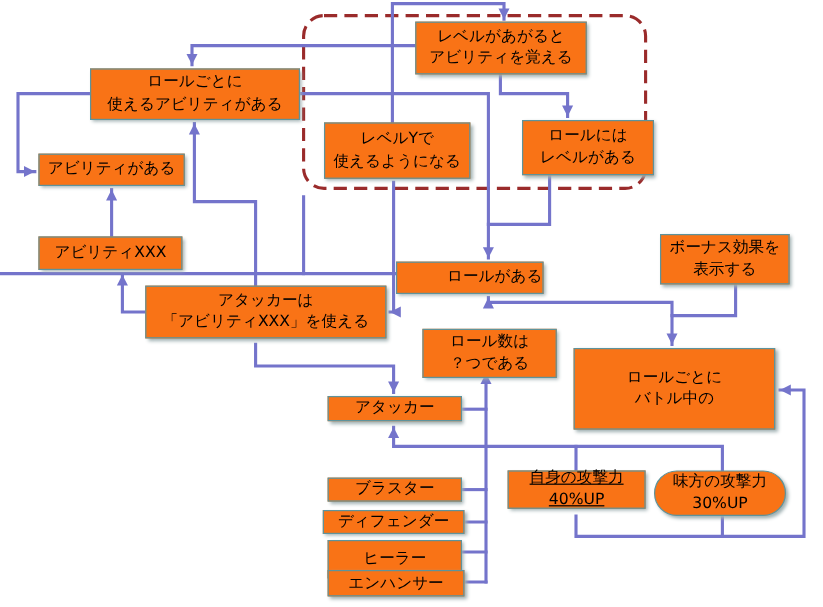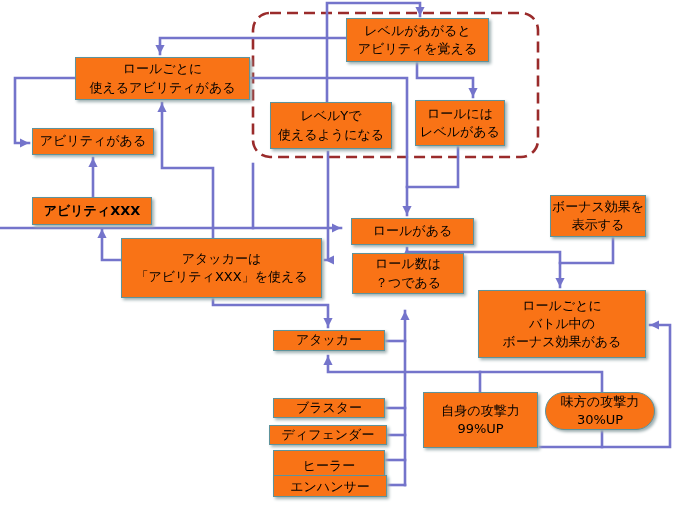--- a/index.html
+++ b/index.html
@@ -73,72 +73,71 @@
       <polygon points="407,248 411.6,257 402.4,257" fill="#7474cb"></polygon>
     </svg>
   <div id="node-layer">
       <div class="node" style="left: 75px; top: 57px; width: 175px; height: 43px;">
         <span class="line">ロールごとに</span>
         <span class="line">使えるアビリティがある</span>
       </div>
       <div class="node" style="left: 32px; top: 128px; width: 122px; height: 27px;">
         <span class="line">アビリティがある</span>
       </div>
-      <div class="node" style="left: 32px; top: 197px; width: 120px; height: 28px; font-weight: bold;">
+      <div class="node" style="left: 32px; top: 197px; width: 120px; height: 28px;">
         <span class="line">アビリティXXX</span>
       </div>
-      <div class="node" style="left: 121px; top: 238px; width: 201px; height: 60px;">
+      <div class="node" style="left: 121px; top: 238px; width: 201px; height: 44px;">
         <span class="line">アタッカーは</span>
         <span class="line">「アビリティXXX」を使える</span>
       </div>
       <div class="node" style="left: 346px; top: 18px; width: 143px; height: 44px;">
         <span class="line">レベルがあがると</span>
         <span class="line">アビリティを覚える</span>
       </div>
       <div class="node" style="left: 258px; top: 102px; width: 122px; height: 47px; margin-left: 12px;">
         <span class="line">レベルYで</span>
         <span class="line">使えるようになる</span>
       </div>
-      <div class="node" style="left: 415px; top: 100px; width: 90px; height: 46px;">
+      <div class="node" style="left: 435px; top: 100px; width: 110px; height: 46px;">
         <span class="line">ロールには</span>
         <span class="line">レベルがある</span>
       </div>
-      <div class="node" style="left: 351px; top: 218px; width: 123px; height: 27px;">
+      <div class="node" style="left: 330px; top: 218px; width: 123px; height: 27px; align-items: flex-end;">
         <span class="line">ロールがある</span>
       </div>
-      <div class="node" style="left: 550px; top: 195px; width: 96px; height: 42px;">
+      <div class="node" style="left: 550px; top: 195px; width: 108px; height: 42px;">
         <span class="line">ボーナス効果を</span>
         <span class="line">表示する</span>
       </div>
-      <div class="node" style="left: 352px; top: 253px; width: 112px; height: 41px;">
+      <div class="node" style="left: 352px; top: 274px; width: 112px; height: 41px;">
         <span class="line">ロール数は</span>
         <span class="line">？つである</span>
       </div>
       <div class="node" style="left: 478px; top: 290px; width: 168px; height: 68px;">
         <span class="line">ロールごとに</span>
         <span class="line">バトル中の</span>
-        <span class="line">ボーナス効果がある</span>
       </div>
       <div class="node" style="left: 273px; top: 330px; width: 112px; height: 21px;">
         <span class="line">アタッカー</span>
       </div>
       <div class="node" style="left: 273px; top: 398px; width: 112px; height: 20px;">
         <span class="line">ブラスター</span>
       </div>
       <div class="node" style="left: 269px; top: 425px; width: 118px; height: 20px;">
         <span class="line">ディフェンダー</span>
       </div>
       <div class="node" style="left: 273px; top: 450px; width: 112px; height: 32px;">
         <span class="line">ヒーラー</span>
       </div>
       <div class="node" style="left: 273px; top: 475px; width: 114px; height: 22px; justify-content: flex-end;">
         <span class="line">エンハンサー</span>
       </div>
-      <div class="node" style="left: 423px; top: 392px; width: 115px; height: 56px;">
+      <div class="node" style="left: 423px; top: 392px; width: 115px; height: 32px; text-decoration: underline;">
         <span class="line">自身の攻撃力</span>
-        <span class="line">99%UP</span>
+        <span class="line">40%UP</span>
       </div>
       <div class="node" style="left: 545px; top: 392px; width: 110px; height: 38px; border-radius: 19px;">
         <span class="line">味方の攻撃力</span>
         <span class="line">30%UP</span>
       </div>
     </div>
 </div>
 
 </body></html>

